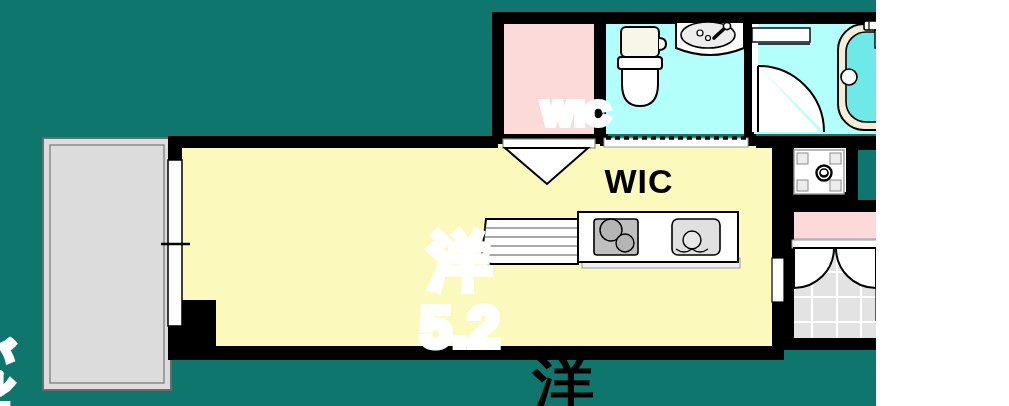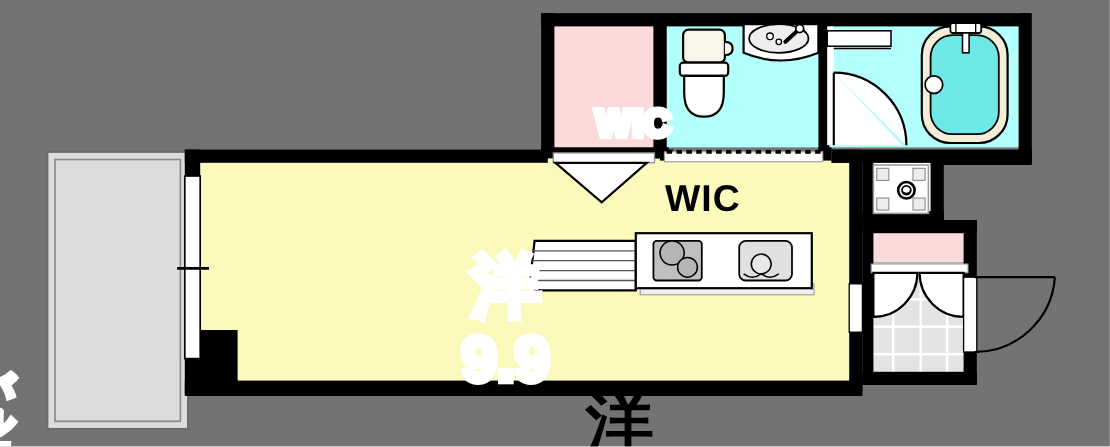--- a/index.html
+++ b/index.html
@@ -5,23 +5,23 @@
   html, body {
     margin: 0;
     padding: 0;
     background: #ffffff;
   }
   body {
     font-family: "Liberation Sans", sans-serif;
   }
   #plan {
     position: relative;
-    width: 1009px;
+    width: 876px;
     height: 406px;
-    background: #737373;
+    background: #0f766e;
     overflow: hidden;
   }
   #plan svg {
     display: block;
   }
   .lbl {
     position: absolute;
     font-family: "Liberation Sans", sans-serif;
     font-weight: 700;
     color: #000000;
@@ -297,21 +297,21 @@
 
   <div class="lbl label-room-kanji">
     <span class="txtwrap">
       <span class="txtshadow">洋</span>
       <span class="txtfront">洋</span>
     </span>
   </div>
 
   <div class="lbl label-room-size">
     <span class="txtwrap">
-      <span class="txtshadow">9.9</span>
+      <span class="txtshadow">5.2</span>
       
     </span>
   </div>
 
   <div class="lbl label-balcony">
     <span class="txtwrap">
       <span class="txtshadow">バルコニー</span>
       
     </span>
   </div>

